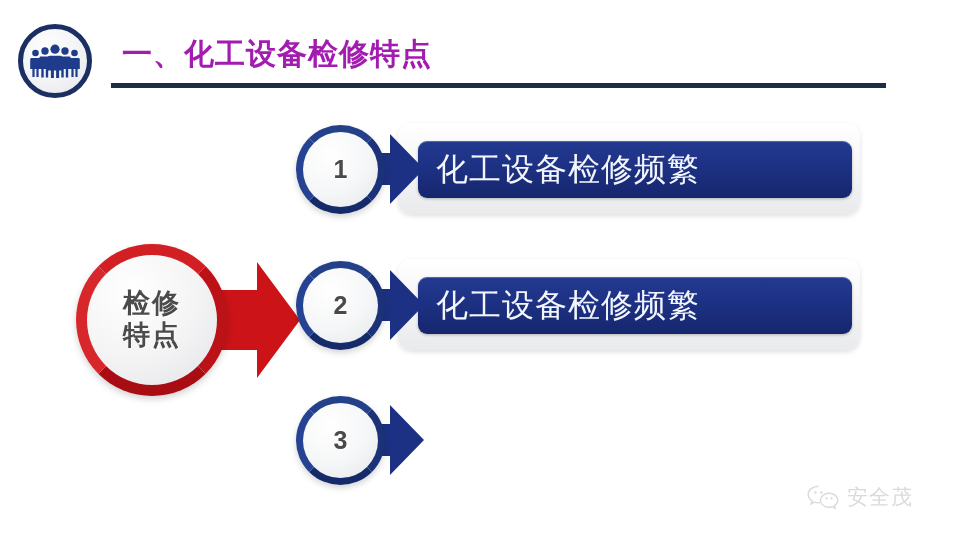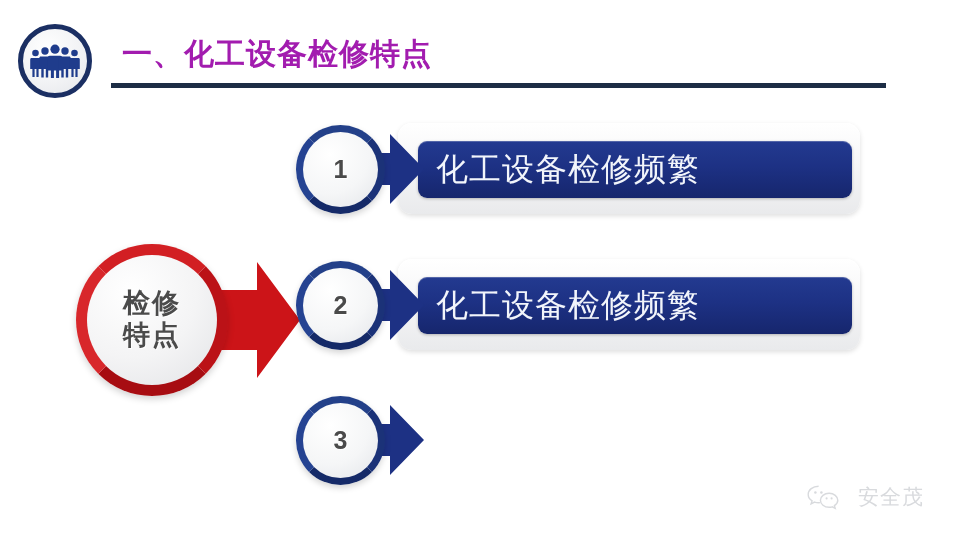--- a/index.html
+++ b/index.html
@@ -165,21 +165,21 @@
     text-shadow: 1px 1px 0 rgba(255,255,255,0.8);
   }
 
   
   #watermark {
     position: absolute;
     left: 806px;
     top: 483px;
     display: flex;
     align-items: center;
-    gap: 18px;
+    gap: 7px;
     opacity: 0.55;
   }
   #watermark-text {
     font-size: 21px;
     color: #b9bcc2;
     letter-spacing: 1px;
     white-space: nowrap;
   }
 </style>
 </head>

